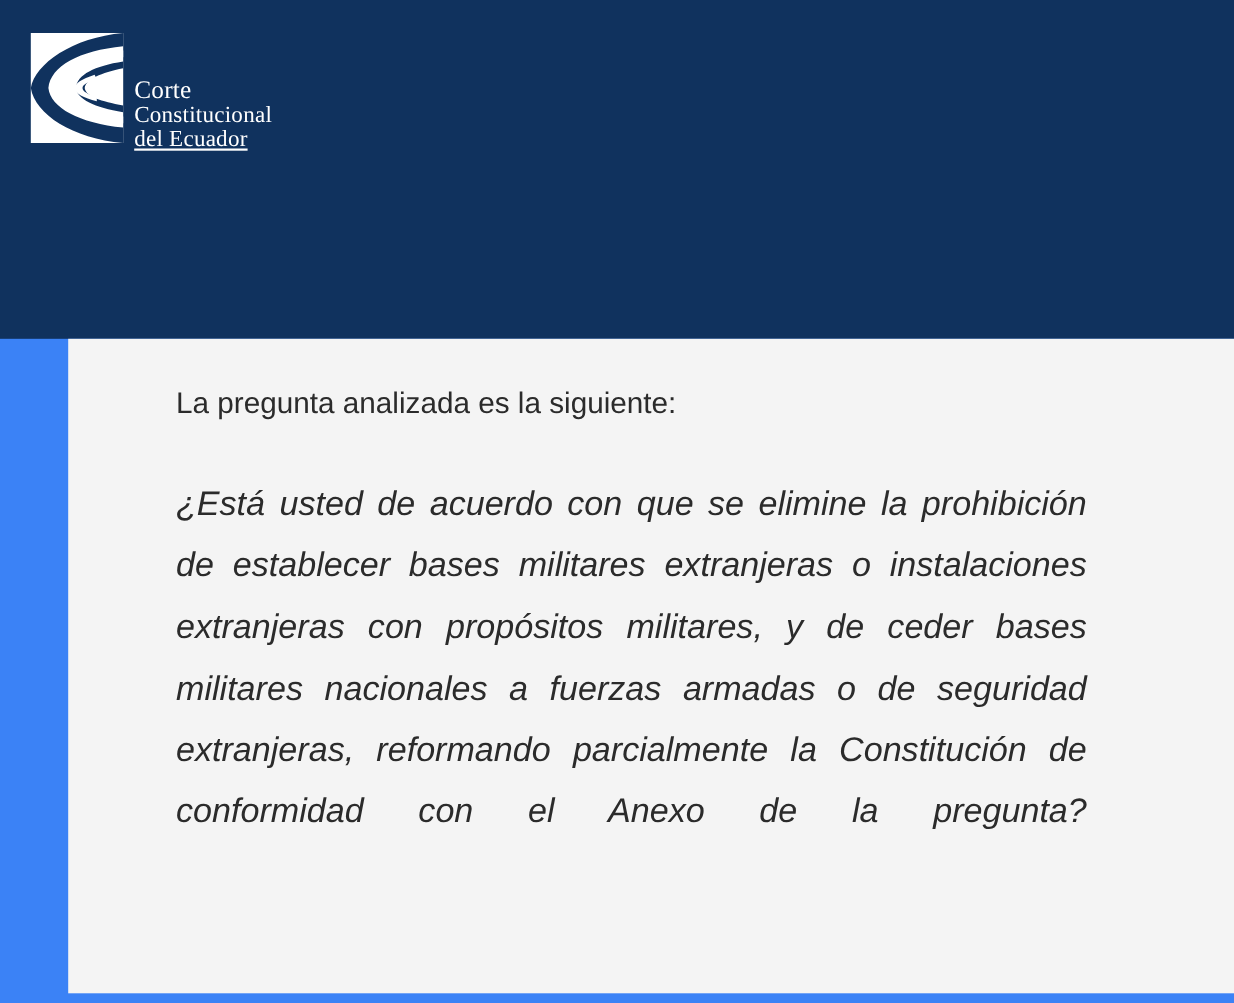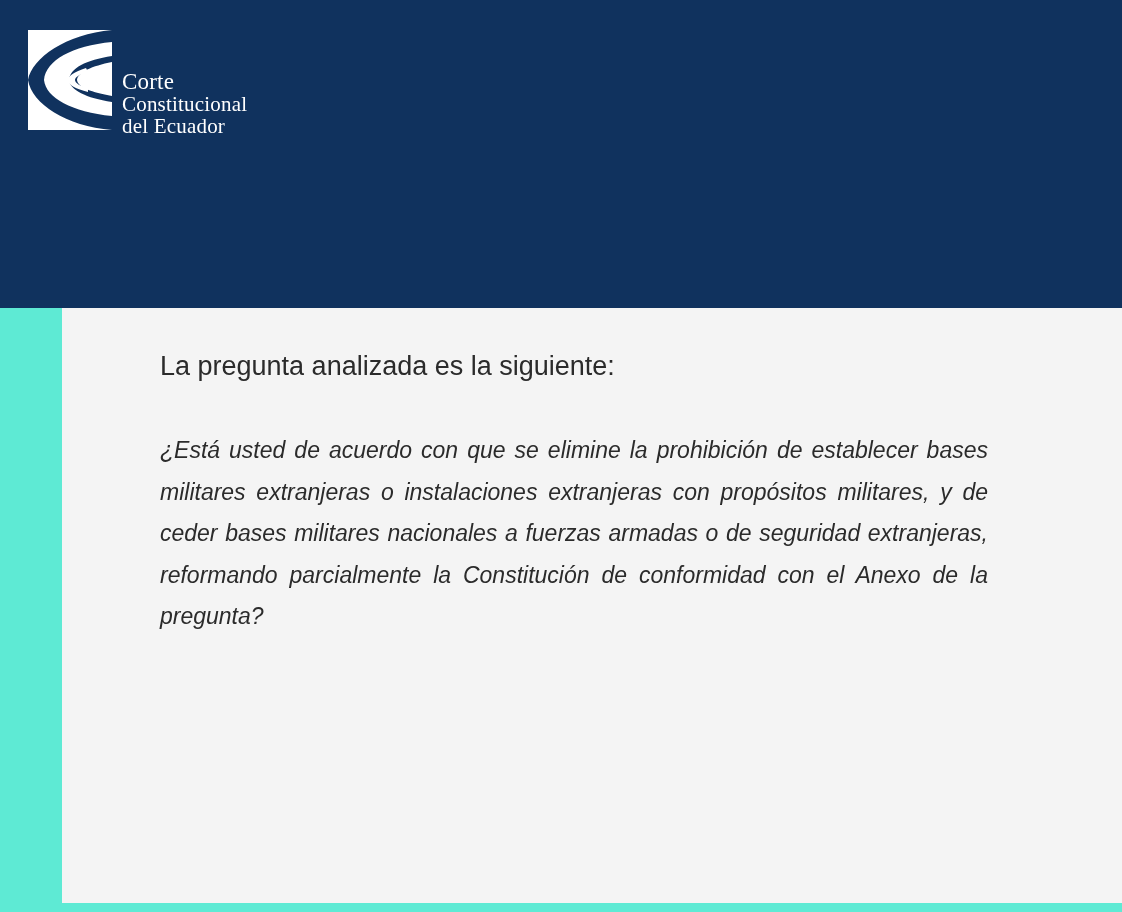--- a/index.html
+++ b/index.html
@@ -10,21 +10,21 @@
     width: 1122px;
     height: 912px;
     background: #f4f4f4;
     font-family: "Liberation Sans", sans-serif;
     overflow: hidden;
   }
   .page {
     position: relative;
     width: 1122px;
     height: 912px;
-    background: #5eead4;
+    background: #3b82f6;
   }
   .header-band {
     position: absolute;
     top: 0;
     left: 0;
     width: 1122px;
     height: 308px;
     background: #10325e;
   }
   .logo-block {
@@ -50,21 +50,21 @@
     font-family: "Liberation Serif", serif;
     line-height: 1.04;
     letter-spacing: 0.2px;
   }
   .logo-text div {
     font-size: 22px;
     white-space: nowrap;
   }
   .logo-text .l1 { font-size: 23px; }
   .logo-text .l2 { font-size: 21px; }
-  .logo-text .l3 { font-size: 21px; }
+  .logo-text .l3 { font-size: 21px; text-decoration: underline; }
   .content-card {
     position: absolute;
     top: 308px;
     left: 62px;
     width: 1060px;
     height: 595px;
     background: #f4f4f4;
   }
   .doc-body {
     position: absolute;
@@ -72,21 +72,21 @@
     left: 98px;
     width: 828px;
   }
   .intro-line {
     font-size: 27px;
     color: #2b2b2b;
     line-height: 1.35;
     margin: 0 0 46px 0;
   }
   .question-text {
-    font-size: 23px;
+    font-size: 31px;
     font-style: italic;
     color: #2b2b2b;
     line-height: 1.8;
     text-align: justify;
     text-justify: inter-word;
     margin: 0;
   }
   .question-text::after {
     content: "";
     display: inline-block;

